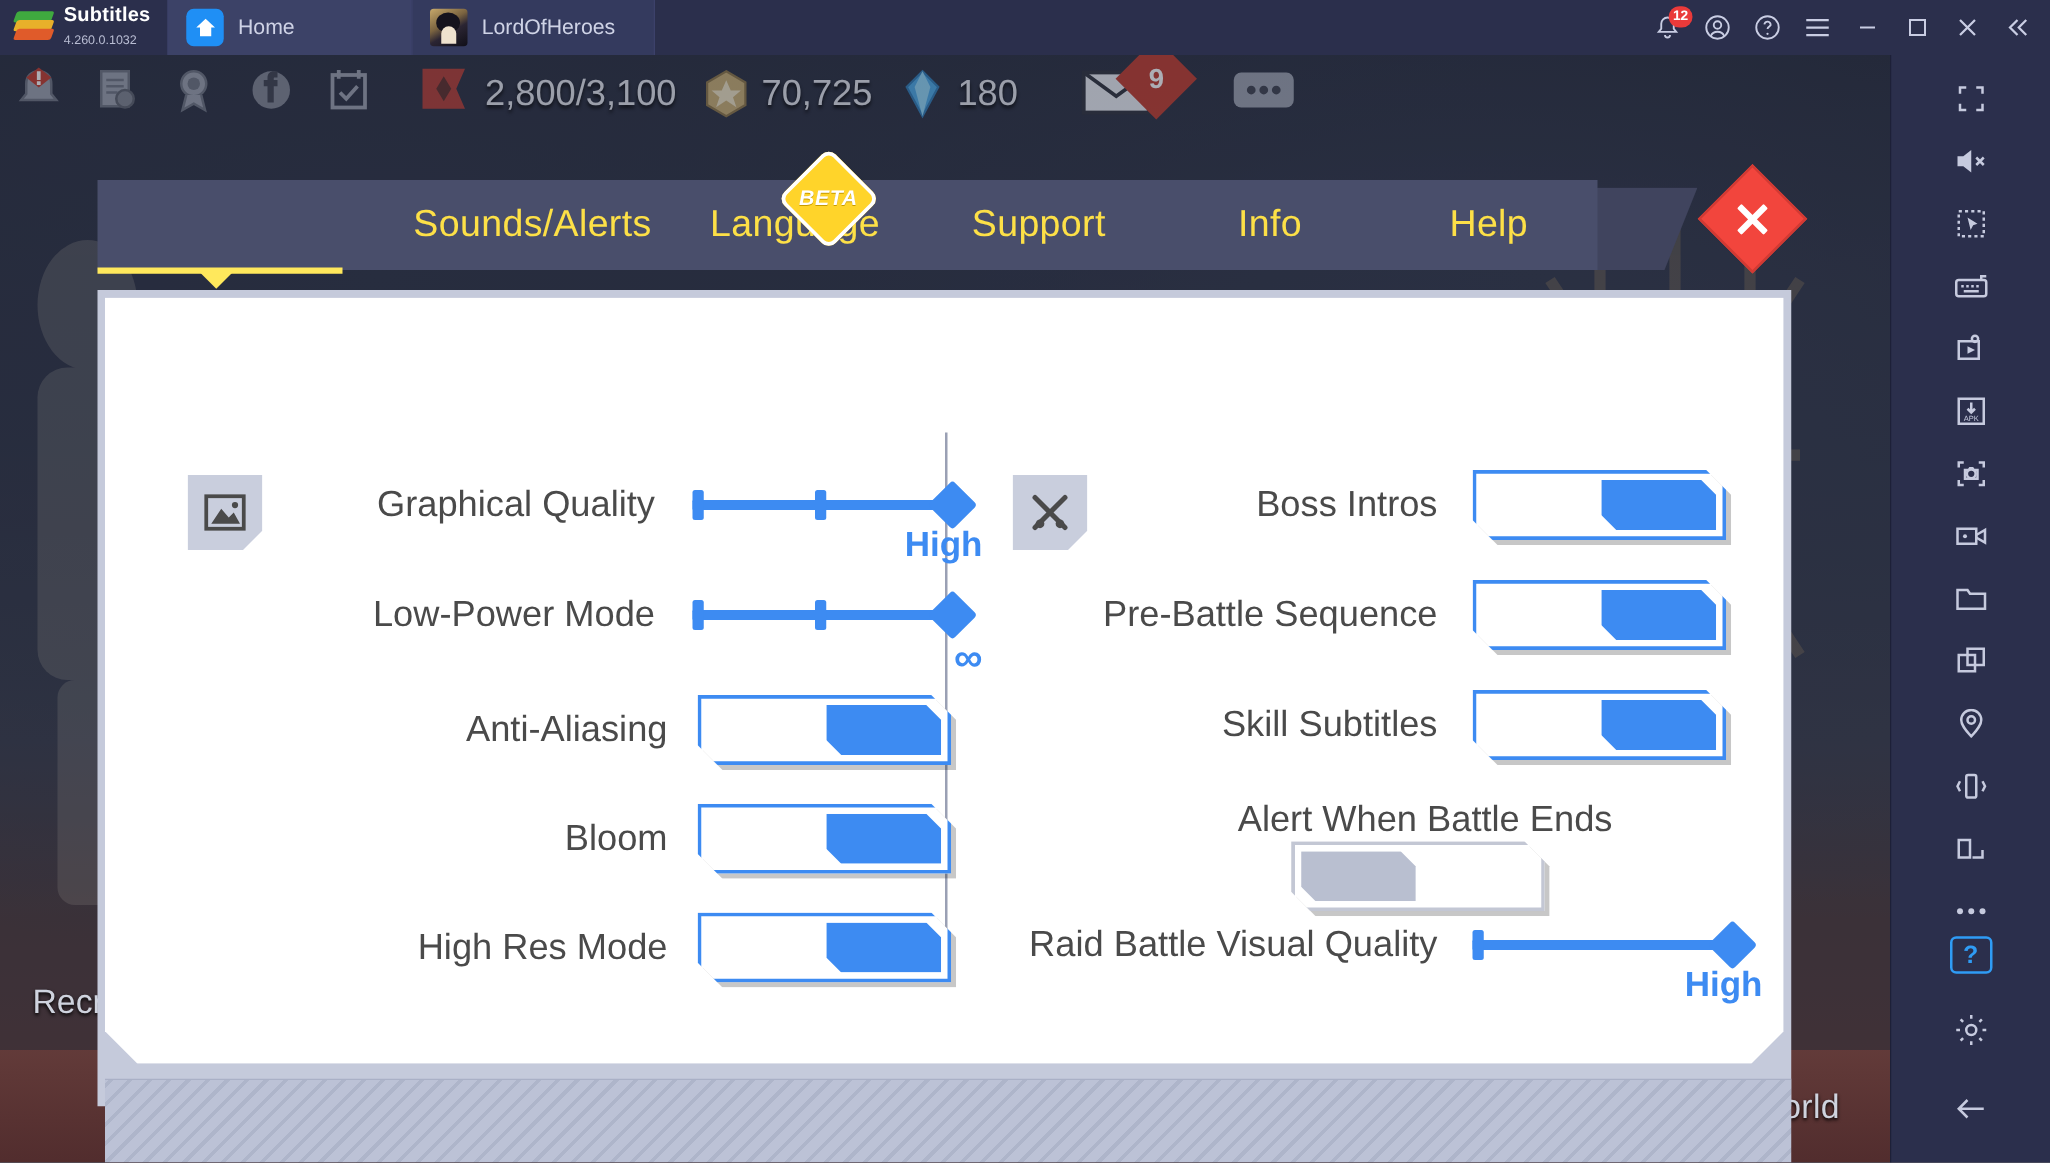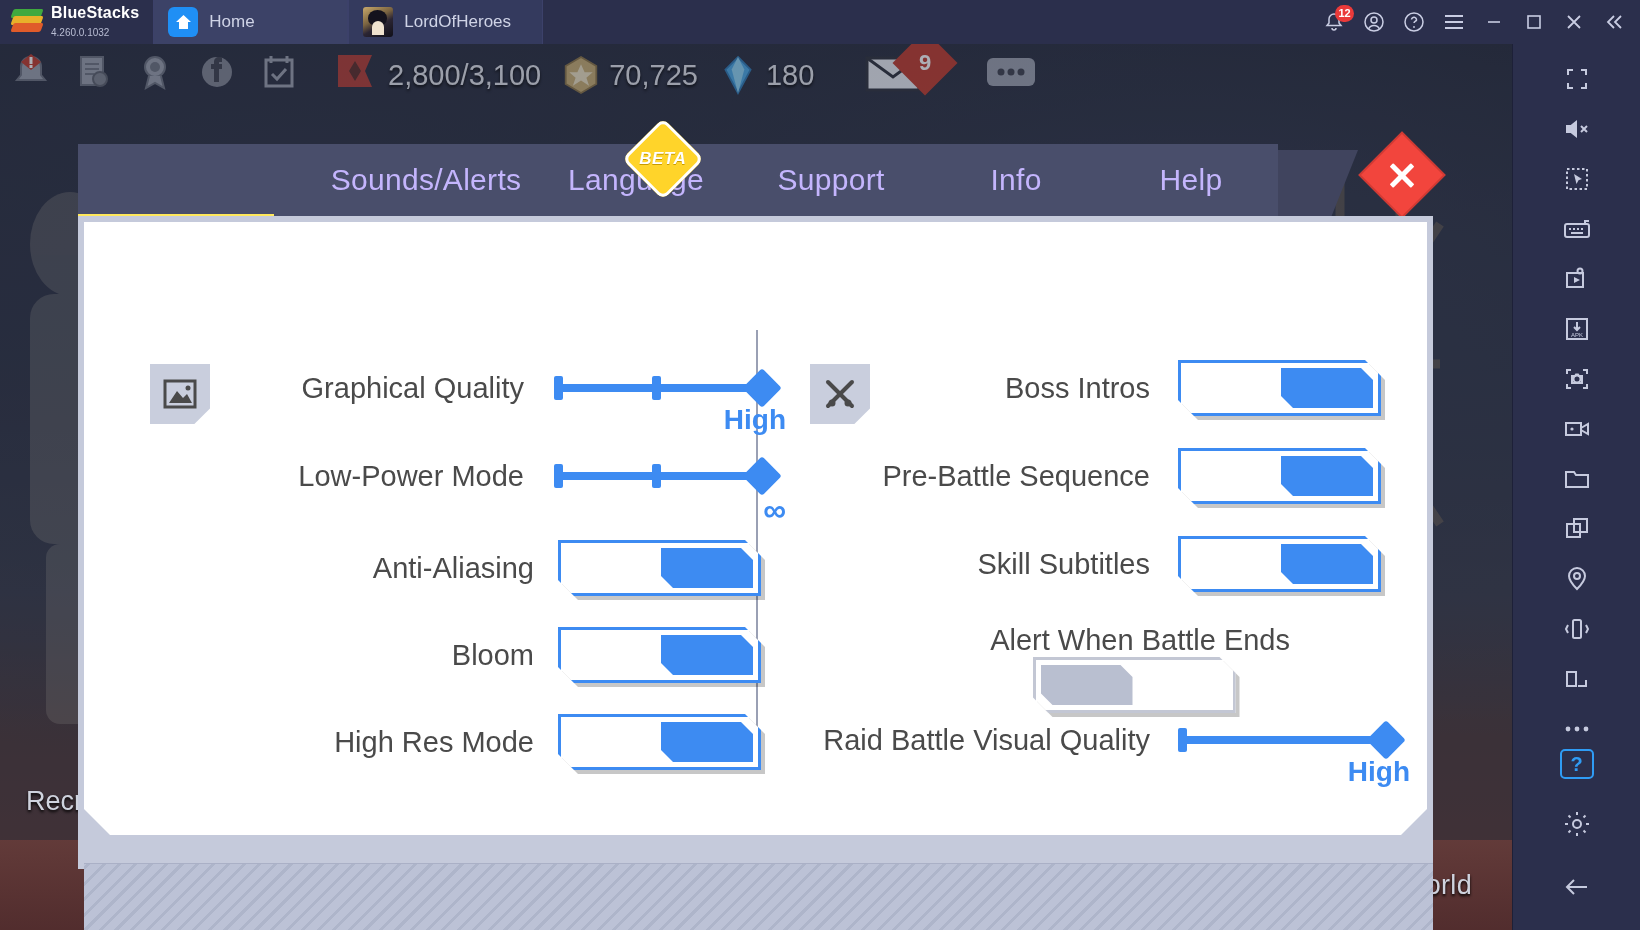--- a/index.html
+++ b/index.html
@@ -115,21 +115,21 @@
     position:absolute; left: 0; top: 0; width: 1200px; height: 72px;
     background: #494e6b;
   }
   .dlg-tabbar-shadow {
     position:absolute; left: 1160px; top: 6px; width: 120px; height: 66px;
     background: #40445e;
     clip-path: polygon(0 0, 100% 0, 78% 100%, 0 100%);
   }
   .dlg-tab {
     position:absolute; top: 0; height: 72px; display:flex; align-items:center; justify-content:center;
-    color: #c4b5fd; font-size: 30px; letter-spacing: .3px;
+    color: #fde047; font-size: 30px; letter-spacing: .3px;
   }
   .dlg-tab.active { color: #ffe85c; font-weight: bold; }
   .tab-underline {
     position:absolute; left: 0px; top: 70px; width: 196px; height: 5px; background: #ffe85c;
   }
   .tab-caret {
     position:absolute; left: 82px; top: 74px; width: 0; height: 0;
     border-left: 13px solid transparent; border-right: 13px solid transparent;
     border-top: 13px solid #ffe85c;
   }
@@ -139,21 +139,21 @@
     background: #ffd42a; transform: rotate(45deg); border-radius: 8px;
     box-shadow: 0 0 0 3px #ffffff inset;
     display:flex; align-items:center; justify-content:center;
   }
   .beta b {
     transform: rotate(-45deg); color: #ffffff; font-size: 17px; font-style: italic;
     font-weight: bold; letter-spacing: .5px; text-shadow: 0 1px 0 #c79a00;
   }
 
   .dlg-body {
-    position:absolute; left: 0; top: 72px; width: 1355px; height: 653px;
+    position:absolute; left: 0; top: 88px; width: 1355px; height: 653px;
     background: #c5cadb;
     padding: 6px 6px 34px 6px;
   }
   .dlg-panel {
     position:relative; width: 100%; height: 100%; background: #ffffff;
     clip-path: polygon(0 0, 100% 0, 100% calc(100% - 26px), calc(100% - 26px) 100%, 26px 100%, 0 calc(100% - 26px));
   }
   .dlg-footer {
     position:absolute; left: 6px; top: 719px; width: 1349px; height: 90px;
     background: repeating-linear-gradient(-45deg, #aeb5ca 0 3px, #bcc2d6 3px 11px);
@@ -513,21 +513,21 @@
   </div>
 
   <div class="titlebar">
     <div class="bs-logo-wrap">
       <span class="bs-stack">
           <i></i>
           <i></i>
           <i></i>
         </span>
       <span>
-        <span class="bs-name">BlueStacks</span><br>
+        <span class="bs-name">Subtitles</span><br>
         <span class="bs-ver">4.260.0.1032</span>
       </span>
     </div>
 
     <div class="tabstrip">
       <div class="bstab active">
         <span class="tab-ico-home">
           <svg width="17" height="16" viewBox="0 0 17 16">
               <path d="M8.5 1 L16 8 h-3 v7 H4 V8 H1 z" fill="#ffffff"></path>
             </svg>

